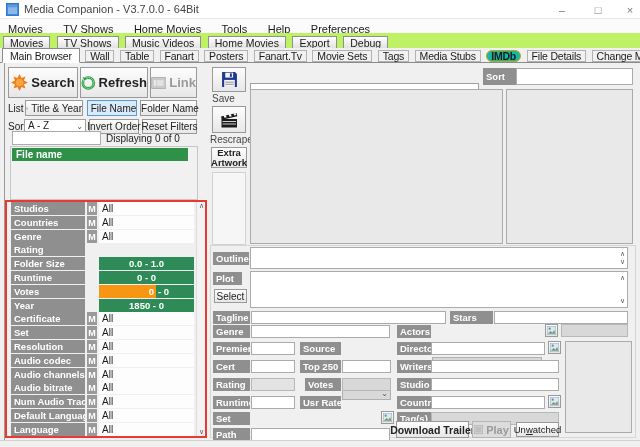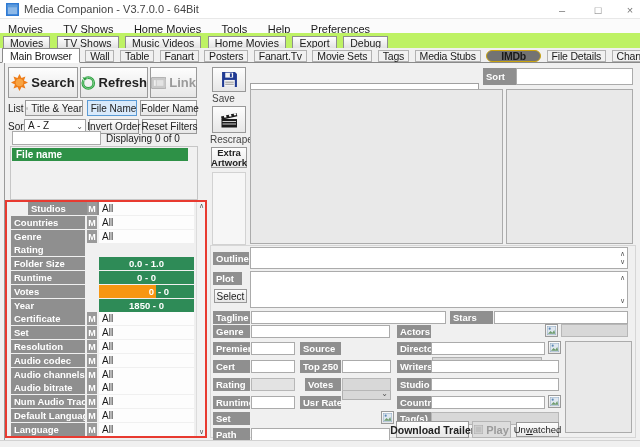--- a/index.html
+++ b/index.html
@@ -10,21 +10,21 @@
   .titlebar{left:0;top:0;width:640px;height:19px;background:#ffffff;border-bottom:1px solid #e8e8e8}
   .title-text{left:24px;top:3px;font-size:11px;color:#444}
   .winbtn{top:0;height:19px;width:28px;display:flex;align-items:center;justify-content:center;font-size:11px;color:#777}
   .menubar{left:0;top:19px;width:640px;height:14px;background:#fbfbfb}
   .menu-item{display:inline-block;padding:1px 8px 0;font-size:11px;color:#1a1a1a}
   .toolbar{left:0;top:33px;width:640px;height:15px;background:#bef264}
   .tbtn{display:inline-block;margin:1px 1px 0;padding:0 6px;height:13px;line-height:12px;border:1px solid #8f8f8f;background:linear-gradient(#ffffff,#e2e2e2);font-size:10.5px}
   .tabstrip{left:0;top:48px;width:640px;height:15px;background:#f0f0f0;border-bottom:1px solid #8a8a8a;white-space:nowrap}
   .tab{display:inline-block;height:12px;line-height:11px;padding:0 4px;margin:2px 1px 16px 0;border:1px solid #b2b2b2;background:#f1f1f1;font-size:10.5px;letter-spacing:-0.2px;vertical-align:top}
   .tab.sel{height:15px;line-height:14px;margin-top:0;background:#fff;border-color:#8a8a8a;border-bottom-color:#fff;padding:0 7px}
-  .tab.imdb{background:#737373;border-radius:7px;border-color:#c9a30e;font-weight:bold;padding:0 14px}
+  .tab.imdb{background:#14b8a6;border-radius:7px;border-color:#c9a30e;font-weight:bold;padding:0 4px}
   
   .lbl{background:#8f8f8f;color:#fff;font-weight:bold;font-size:9.5px;display:flex;align-items:center;padding-left:3px;overflow:hidden;white-space:nowrap}
   .whitebox{background:#fff;border:1px solid #ababab;font-size:10px;padding:0 2px}
   .graybox{background:#d8d8d8;border:1px solid #b7b7b7}
   .flat{background:#fdfdfd;font-size:10px;display:flex;align-items:center;padding-left:3px}
   .combo{background:#fff;border:1px solid #a0a0a0;font-size:10px;display:flex;align-items:flex-start;padding-left:3px;position:relative}
   .combo.gray{background:#d8d8d8;border-color:#b0b0b0}
   .chev{position:absolute;right:2px;top:50%;transform:translateY(-56%);font-size:8px;color:#555;line-height:1}
   .btn{display:flex;align-items:center;justify-content:center;background:linear-gradient(#fdfdfd,#e7e7e7);border:1px solid #999;font-size:10px;color:#222;white-space:nowrap;gap:3px}
   .btn.big{font-size:13px;font-weight:bold}
@@ -150,21 +150,21 @@
 
 <input class="abs whitebox" style="left: 12px; top: 131px; width: 89px; height: 14px;" value="">
 <div class="abs" style="left:106px;top:133px;font-size:10px">Displaying 0 of 0</div>
 
 <div class="abs" style="left:10px;top:146px;width:188px;height:54px;background:#f1f1f1;border:1px solid #c6c6c6">
   <div style="position:absolute;left:1px;top:1px;width:176px;height:13px;background:#2e9147;color:#fff;font-weight:bold;font-size:10px;padding-left:4px;display:flex;align-items:center">File name</div>
 </div>
 
 <div class="abs" style="left:11px;top:202px;width:183px;height:236px;overflow:hidden">
 
-  <div class="abs filter-row-label" style="left:17px;top:0;width:74px;height:13px">Studios</div>
+  <div class="abs filter-row-label" style="left:0;top:0;width:74px;height:13px">Studios</div>
   <div class="abs mbox" style="left:76px;top:0;width:10px;height:13px">M</div>
   <div class="abs flat" style="left:88px;top:0;width:95px;height:13px">All</div>
 
   <div class="abs filter-row-label" style="left:0;top:14px;width:74px;height:13px">Countries</div>
   <div class="abs mbox" style="left:76px;top:14px;width:10px;height:13px">M</div>
   <div class="abs flat" style="left:88px;top:14px;width:95px;height:13px">All</div>
 
   <div class="abs filter-row-label" style="left:0;top:28px;width:74px;height:13px">Genre</div>
   <div class="abs mbox" style="left:76px;top:28px;width:10px;height:13px">M</div>
   <div class="abs flat" style="left:88px;top:28px;width:95px;height:13px">All</div>

